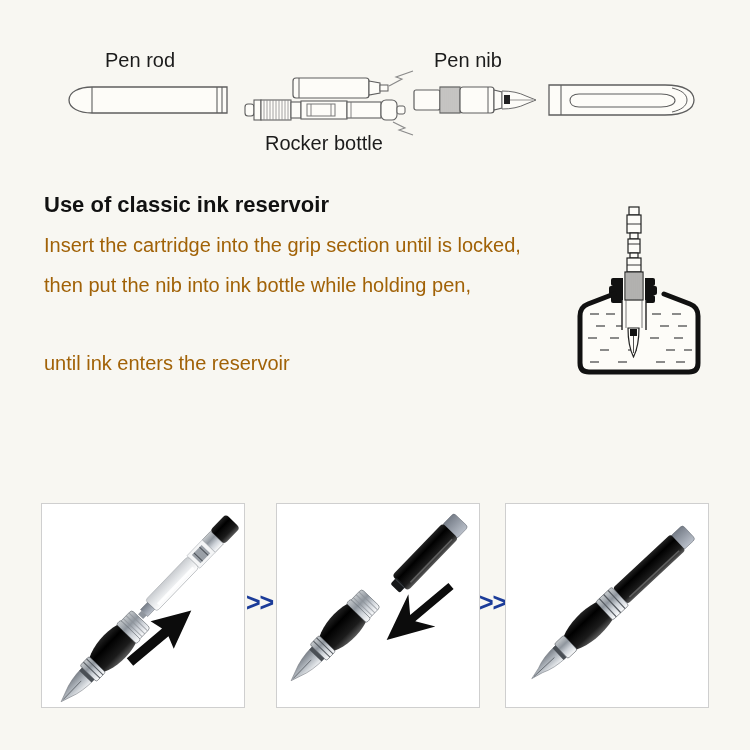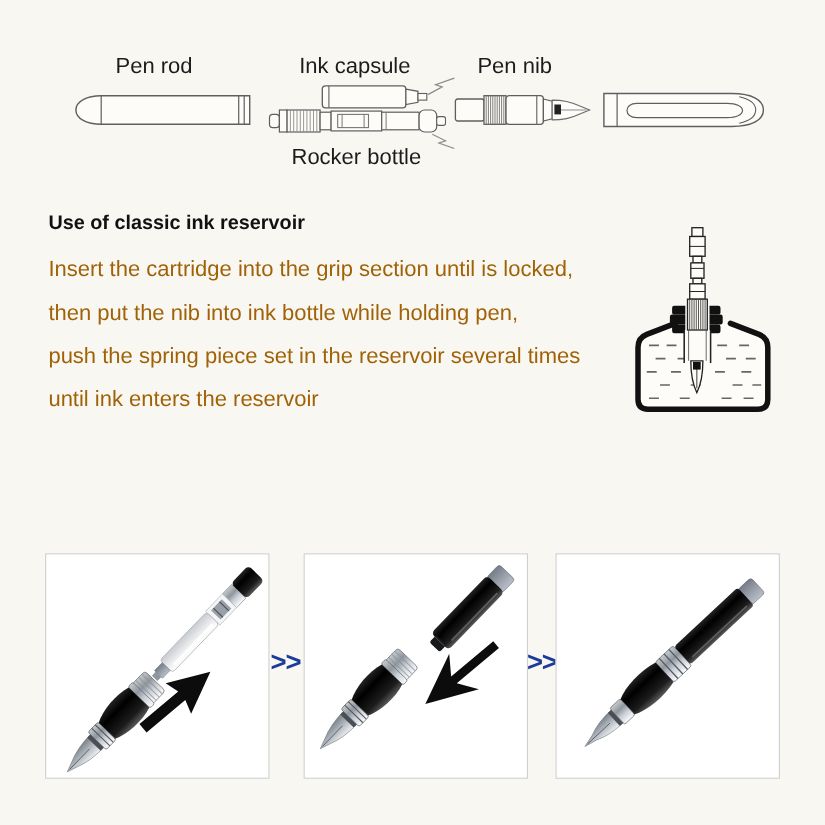--- a/index.html
+++ b/index.html
@@ -4,21 +4,21 @@
 <style>
   html,body{margin:0;padding:0;}
   .page{
     position:relative;width:750px;height:750px;overflow:hidden;
     background:#f8f7f2;
     font-family:"Liberation Sans","DejaVu Sans",sans-serif;
     color:#1b1b1b;
   }
   .abs{position:absolute;}
   .lbl{position:absolute;font-size:20px;color:#1c1c1c;white-space:nowrap;}
-  .h1{position:absolute;font-size:18px;font-weight:bold;color:#111;white-space:nowrap;}
+  .h1{position:absolute;font-size:22px;font-weight:bold;color:#111;white-space:nowrap;}
   .bodyline{position:absolute;font-size:20px;color:#a16207;white-space:nowrap;}
   .panel{
     position:absolute;width:204px;height:205px;background:#ffffff;
     border:1px solid #cfcfcf;box-sizing:border-box;
   }
   .chev{
     position:absolute;font-size:25px;font-weight:bold;color:#1c3c99;
     letter-spacing:-1px;white-space:nowrap;
   }
   svg{display:block;}
@@ -105,21 +105,20 @@
       <g id="arrowBold">
         <path d="M0,-5 H46 L42,-18 L80,0 L42,18 L46,5 H0 Z" fill="#0c0c0c"></path>
       </g>
       <g id="arrowBarb">
         <path d="M0,-4 H50 L38,-21 L84,0 L38,21 L50,4 H0 Z" fill="#0c0c0c"></path>
       </g>
     </defs>
   </svg>
 
   <div class="lbl" style="left:105px;top:49px">Pen rod</div>
-  <div class="lbl" style="left:272px;top:49px">Ink capsule</div>
   <div class="lbl" style="left:434px;top:49px">Pen nib</div>
   <div class="lbl" style="left:265px;top:132px">Rocker bottle</div>
 
   <svg class="abs" style="left:62px;top:85px" width="176" height="30" viewBox="0 0 176 30">
     <path d="M30,2 H165 V28 H30 C17,28 7,23 7,15 C7,7 17,2 30,2 Z" fill="#fdfcf8" stroke="#5f5f5f" stroke-width="1.3"></path>
     <path d="M30,2 V28 M155,2 V28 M160,2 V28" stroke="#5f5f5f" stroke-width="1.1" fill="none"></path>
   </svg>
 
   <svg class="abs" style="left:243px;top:62px" width="180" height="80" viewBox="0 0 180 80">
     <g>
@@ -161,21 +160,20 @@
   <svg class="abs" style="left:545px;top:82px" width="152" height="36" viewBox="0 0 152 36">
     <path d="M4,3 H120 C139,3 149,9 149,18 C149,27 139,33 120,33 H4 Z" fill="#fdfcf8" stroke="#5f5f5f" stroke-width="1.3"></path>
     <path d="M16,3 V33" stroke="#5f5f5f" stroke-width="1.1" fill="none"></path>
     <path d="M127,6 C136,8 142,12 142,18 C142,24 136,28 127,30" stroke="#5f5f5f" stroke-width="1" fill="none"></path>
     <path d="M34,12 H116 C125,12 130,15 130,18.5 C130,22 125,25 116,25 H34 C28,25 25,22 25,18.5 C25,15 28,12 34,12 Z" fill="none" stroke="#5f5f5f" stroke-width="1.1"></path>
   </svg>
 
   <div class="h1" style="left:44px;top:192px">Use of classic ink reservoir</div>
   <div class="bodyline" style="left:44px;top:234px">Insert the cartridge into the grip section until is locked,</div>
   <div class="bodyline" style="left:44px;top:274px">then put the nib into ink bottle while holding pen,</div>
-  <div class="bodyline" style="left:44px;top:313px">push the spring piece set in the reservoir several times</div>
   <div class="bodyline" style="left:44px;top:352px">until ink enters the reservoir</div>
 
   <svg class="abs" style="left:572px;top:186px" width="135" height="195" viewBox="0 0 135 195">
     <path d="M42,108 L16,118 Q8,121 8,130 L8,177 Q8,186 17,186 L117,186 Q126,186 126,177 L126,130 Q126,121 118,118 L92,108 Z" fill="#fdfcf8" stroke="none"></path>
     <g stroke="#666666" stroke-width="1.5">
       <path d="M18,128 h9 M34,128 h9 M80,128 h9 M100,128 h9"></path>
       <path d="M24,140 h9 M44,140 h9 M88,140 h9 M106,140 h9"></path>
       <path d="M16,152 h9 M38,152 h9 M78,152 h9 M102,152 h9"></path>
       <path d="M28,164 h9 M56,164 h9 M94,164 h9 M112,164 h8"></path>
       <path d="M18,176 h9 M46,176 h9 M84,176 h9 M104,176 h9"></path>

